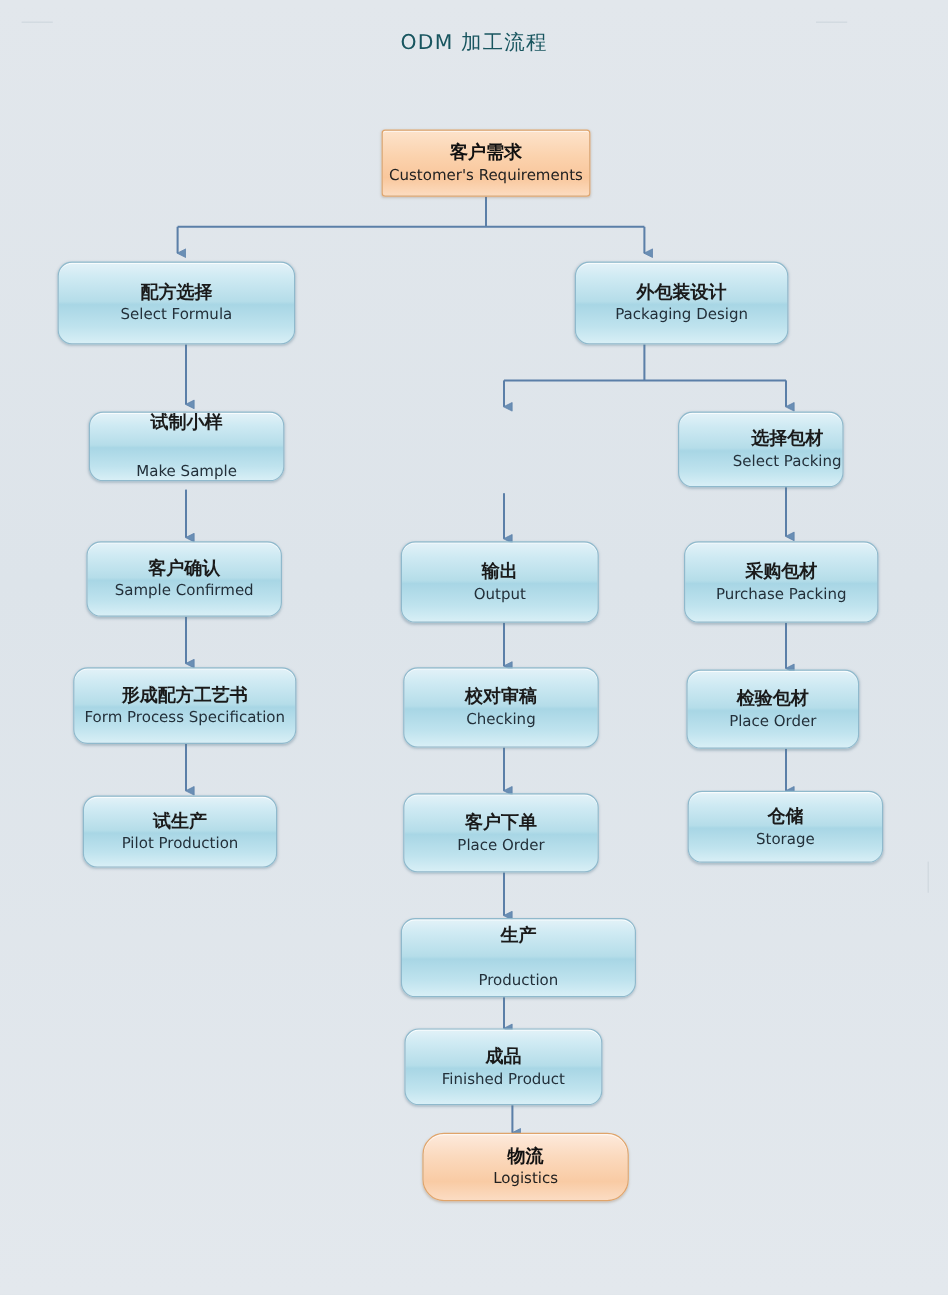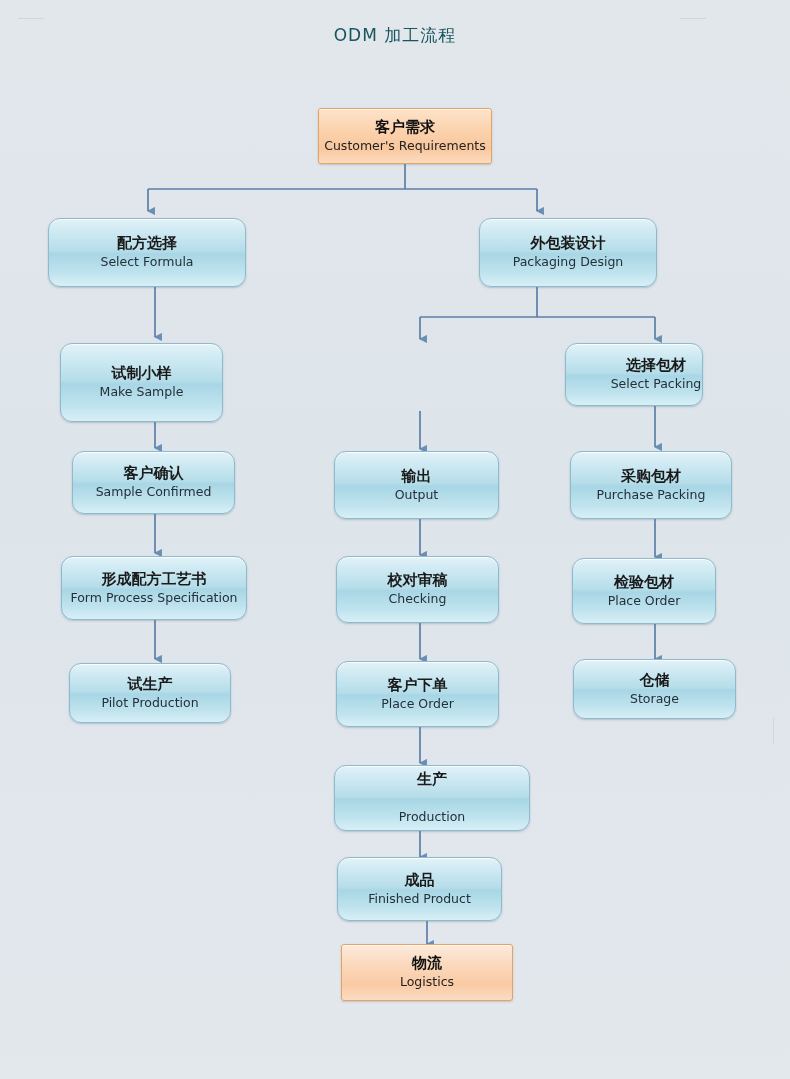--- a/index.html
+++ b/index.html
@@ -197,21 +197,21 @@
   <div class="node blue" style="left:48px;top:218px;width:198px;height:69px;">
     <div class="zh">配方选择</div>
     <div class="en">Select Formula</div>
   </div>
 
   <div class="node blue" style="left:449px;top:218px;width:178px;height:69px;margin-left:30px;">
     <div class="zh">外包装设计</div>
     <div class="en">Packaging Design</div>
   </div>
 
-  <div class="node blue" style="left:60px;top:343px;width:163px;height:79px;">
+  <div class="node blue" style="left:74px;top:343px;width:163px;height:58px;justify-content:space-between;">
     <div class="zh">试制小样</div>
     <div class="en">Make Sample</div>
   </div>
 
 
   <div class="node blue" style="left:565px;top:343px;width:138px;height:63px;padding-left:44px;">
     <div class="zh">选择包材</div>
     <div class="en">Select Packing</div>
   </div>
 
@@ -263,18 +263,18 @@
   <div class="node blue" style="left:334px;top:765px;width:196px;height:66px;gap:19px;">
     <div class="zh">生产</div>
     <div class="en">Production</div>
   </div>
 
   <div class="node blue" style="left:337px;top:857px;width:165px;height:64px;">
     <div class="zh">成品</div>
     <div class="en">Finished Product</div>
   </div>
 
-  <div class="node orange bottom" style="left:341px;top:944px;width:172px;height:57px;">
+  <div class="node orange bottom" style="left:352px;top:944px;width:172px;height:57px;border-radius:18px;">
     <div class="zh">物流</div>
     <div class="en">Logistics</div>
   </div>
 
 </div>
 
 </body></html>

